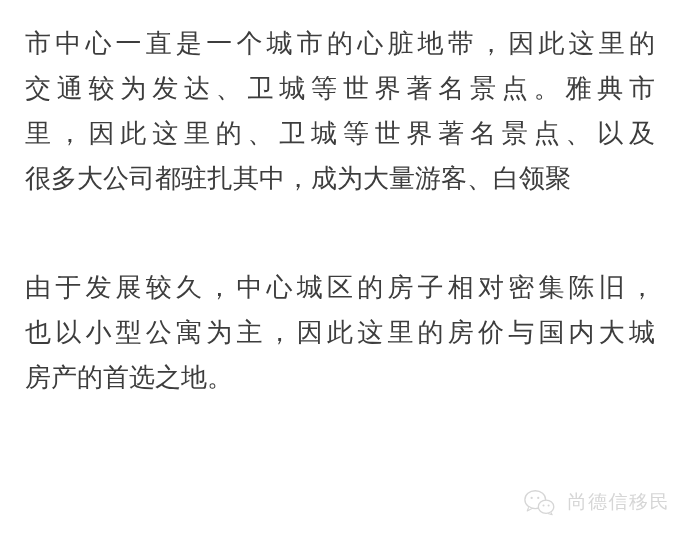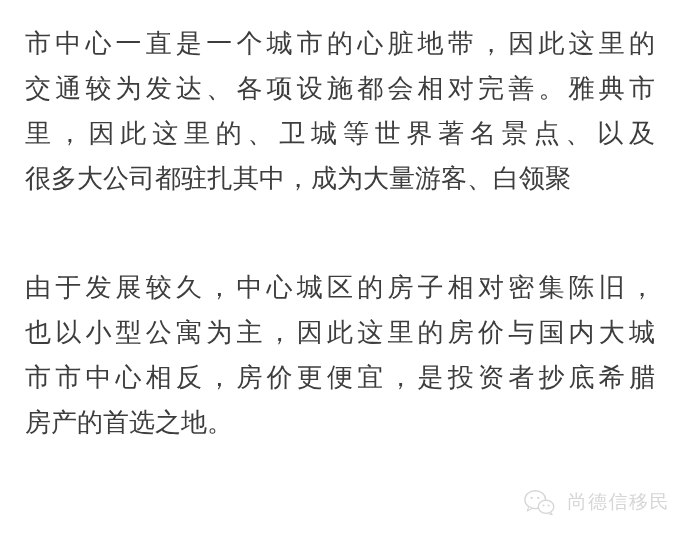--- a/index.html
+++ b/index.html
@@ -55,29 +55,28 @@
 </style>
 </head>
 <body>
 
 <div class="screen">
 
   <div class="article">
 
     <div class="para para-1">
       <span class="line">市中心一直是一个城市的心脏地带，因此这里的</span>
-      <span class="line">交通较为发达、各项设施都会相对完善。雅典市</span>
+      <span class="line">交通较为发达、卫城等世界著名景点。雅典市</span>
       <span class="line">里，因此这里的、卫城等世界著名景点、以及</span>
       <span class="line">很多大公司都驻扎其中，成为大量游客、白领聚</span>
     </div>
 
     <div class="para para-2">
       <span class="line">由于发展较久，中心城区的房子相对密集陈旧，</span>
       <span class="line">也以小型公寓为主，因此这里的房价与国内大城</span>
-      <span class="line">市市中心相反，房价更便宜，是投资者抄底希腊</span>
       <span class="line">房产的首选之地。</span>
     </div>
 
   </div>
 
   <div class="watermark">
     <span>
       <svg width="32" height="27" viewBox="0 0 34 28">
         <ellipse cx="13" cy="11" rx="11" ry="9.5" fill="#ffffff" stroke="#d6d6d6" stroke-width="1.4"></ellipse>
         <path d="M6 19 L4.5 23 L9.5 20.5" fill="#ffffff" stroke="#d6d6d6" stroke-width="1.2" stroke-linejoin="round"></path>

